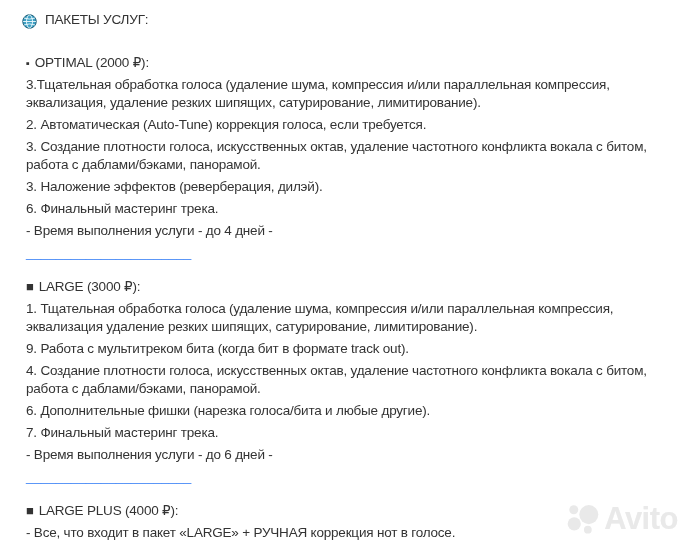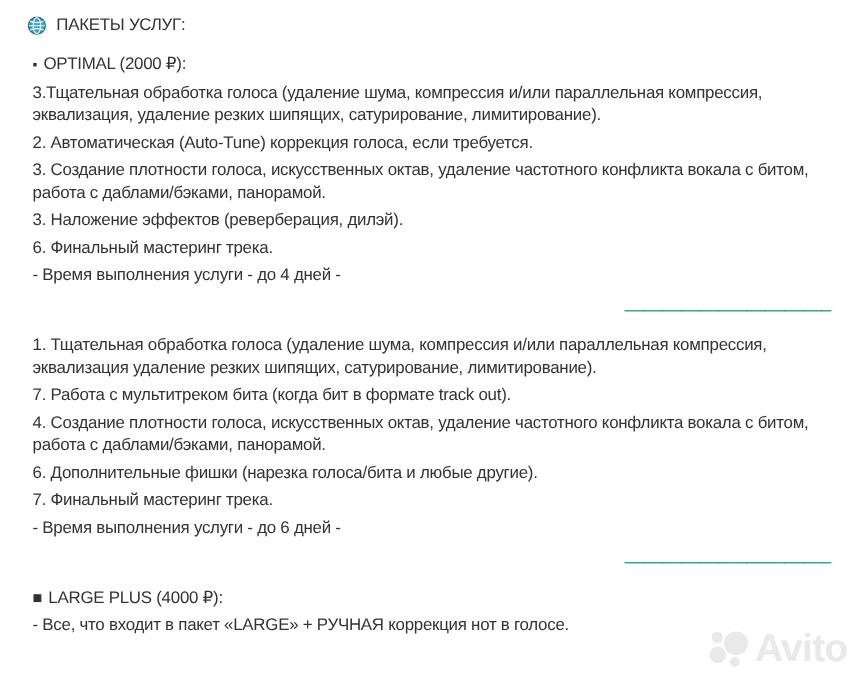--- a/index.html
+++ b/index.html
@@ -16,38 +16,37 @@
     color: #333333;
   }
   .content {
     padding: 11px 20px 0 22px;
     font-size: 13.5px;
     line-height: 18px;
     letter-spacing: -0.2px;
   }
   .header-line {
     display: flex;
-    align-items: center;
+    align-items: flex-end;
     gap: 8px;
-    margin-bottom: 13px;
+    margin-bottom: 25px;
   }
   .header-line .globe {
     display: inline-flex;
     width: 15px;
     height: 15px;
     flex: 0 0 auto;
   }
   p { margin: 4px; }
   .package + .package { margin-top: 16px; }
   .pkg-title .bullet-sm { font-size: 11px; margin-right: 5px; }
   .pkg-title .bullet-lg { font-size: 13px; margin-right: 5px; }
   .sep {
-    color: #0f766e;
+    color: #3b82f6;
     letter-spacing: 0;
-    text-align: right;
   }
   .watermark {
     position: absolute;
     right: 11px;
     bottom: 5px;
     display: flex;
     align-items: center;
     gap: 5px;
     color: #e9e9e9;
     user-select: none;
@@ -85,22 +84,23 @@
     <p class="line">3.Тщательная обработка голоса (удаление шума, компрессия и/или параллельная компрессия, эквализация, удаление резких шипящих, сатурирование, лимитирование).</p>
     <p class="line">2. Автоматическая (Auto-Tune) коррекция голоса, если требуется.</p>
     <p class="line">3. Создание плотности голоса, искусственных октав, удаление частотного конфликта вокала с битом, работа с даблами/бэками, панорамой.</p>
     <p class="line">3. Наложение эффектов (реверберация, дилэй).</p>
     <p class="line">6. Финальный мастеринг трека.</p>
     <p class="line">- Время выполнения услуги - до 4 дней -</p>
     <p class="line sep">______________________</p>
   </div>
 
   <div class="package">
+    <p class="pkg-title"><span class="bullet-lg">■</span><span>LARGE (3000 ₽):</span></p>
     <p class="line">1. Тщательная обработка голоса (удаление шума, компрессия и/или параллельная компрессия, эквализация удаление резких шипящих, сатурирование, лимитирование).</p>
-    <p class="line">7. Работа с мультитреком бита (когда бит в формате track out).</p>
+    <p class="line">9. Работа с мультитреком бита (когда бит в формате track out).</p>
     <p class="line">4. Создание плотности голоса, искусственных октав, удаление частотного конфликта вокала с битом, работа с даблами/бэками, панорамой.</p>
     <p class="line">6. Дополнительные фишки (нарезка голоса/бита и любые другие).</p>
     <p class="line">7. Финальный мастеринг трека.</p>
     <p class="line">- Время выполнения услуги - до 6 дней -</p>
     <p class="line sep">______________________</p>
   </div>
 
   <div class="package">
     <p class="pkg-title"><span class="bullet-lg">■</span><span>LARGE PLUS (4000 ₽):</span></p>
     <p class="line">- Все, что входит в пакет «LARGE» + РУЧНАЯ коррекция нот в голосе.</p>

